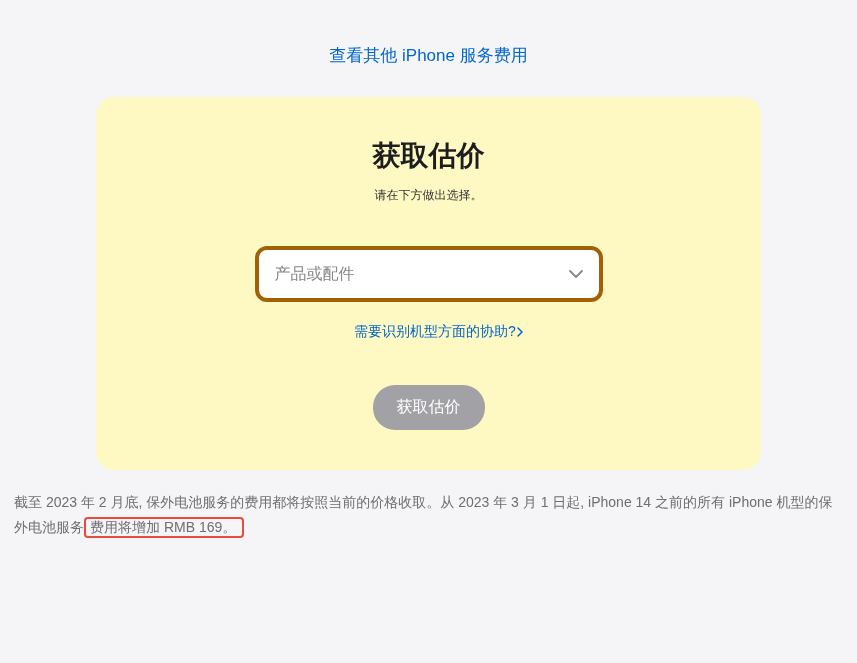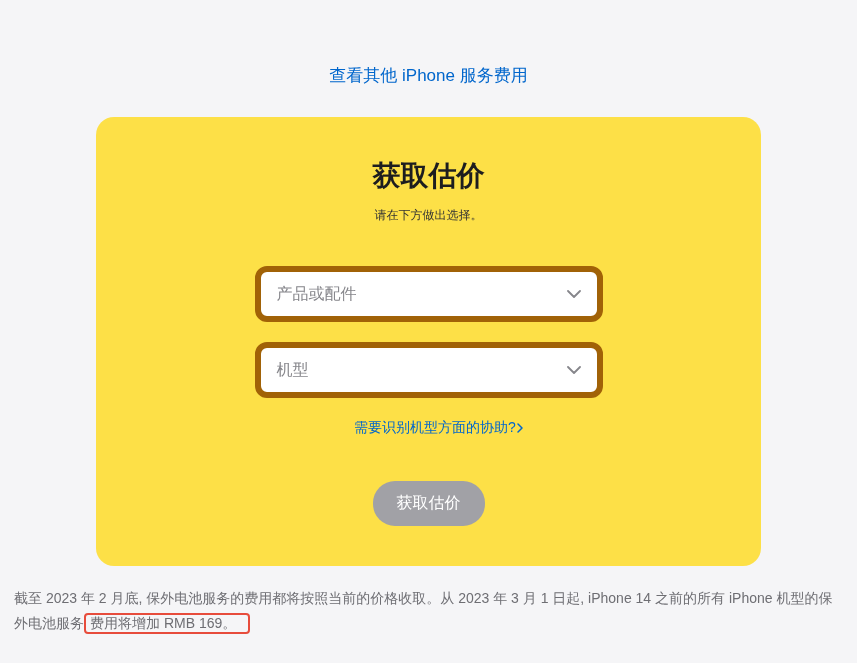--- a/index.html
+++ b/index.html
@@ -9,31 +9,31 @@
     }
     body {
       font-family: -apple-system, BlinkMacSystemFont, "SF Pro Text", "Helvetica Neue", Arial, sans-serif;
       background: #f5f5f7;
       width: 857px;
       height: 663px;
       overflow: hidden;
     }
     .top-link {
       text-align: center;
-      padding-top: 64px;
+      padding-top: 44px;
       padding-bottom: 30px;
     }
     .top-link a {
       color: #0066cc;
       font-size: 17px;
       text-decoration: none;
       cursor: pointer;
     }
     .card {
-      background: #fde047;
+      background: #fef9c3;
       border-radius: 18px;
       width: 665px;
       margin: 0 auto;
       padding: 40px 40px 40px 40px;
       text-align: center;
     }
     .card-title {
       font-size: 28px;
       font-weight: 600;
       color: #1d1d1f;
@@ -45,21 +45,21 @@
       margin-bottom: 42px;
     }
     .select-wrapper {
       position: relative;
       width: 348px;
       margin: 0 auto 20px auto;
     }
     .select-box {
       width: 100%;
       height: 56px;
-      border: 6px solid #a16207;
+      border: 4px solid #a16207;
       border-radius: 12px;
       background: #ffffff;
       padding: 0 40px 0 16px;
       font-size: 16px;
       color: #86868b;
       text-align: center;
       cursor: pointer;
       display: flex;
       align-items: center;
       position: relative;
@@ -110,21 +110,21 @@
       font-size: 14px;
       color: #6e6e73;
       line-height: 1.8;
     }
     .footer-text p {
       margin-bottom: 12px;
     }
     .highlight-box {
       border: 2px solid #e74c3c;
       border-radius: 4px;
-      padding: 0 12px 1px 4px;
+      padding: 0 6px 1px 4px;
       display: inline;
       text-align: right;
     }
   </style>
 </head>
 <body>
 
 <div class="top-link">
   <a>查看其他 iPhone 服务费用</a>
 </div>
@@ -137,30 +137,20 @@
     <div class="select-box">
       <span>产品或配件</span>
       <span class="chevron">
         <svg width="14" height="8" viewBox="0 0 14 8">
             <path d="M1 1 L7 7 L13 1" stroke="#86868b" stroke-width="1.8" fill="none" stroke-linecap="round" stroke-linejoin="round"></path>
           </svg>
       </span>
     </div>
   </div>
 
-  <div class="select-wrapper">
-    <div class="select-box">
-      <span>机型</span>
-      <span class="chevron">
-        <svg width="14" height="8" viewBox="0 0 14 8">
-            <path d="M1 1 L7 7 L13 1" stroke="#86868b" stroke-width="1.8" fill="none" stroke-linecap="round" stroke-linejoin="round"></path>
-          </svg>
-      </span>
-    </div>
-  </div>
 
   <div class="help-link">
     <a>
       <span>需要识别机型方面的协助?</span>
       <span class="chev-right">
         <svg width="6" height="10" viewBox="0 0 6 10">
             <path d="M1 1 L5 5 L1 9" stroke="#0066cc" stroke-width="1.5" fill="none" stroke-linecap="round" stroke-linejoin="round"></path>
           </svg>
       </span>
     </a>

